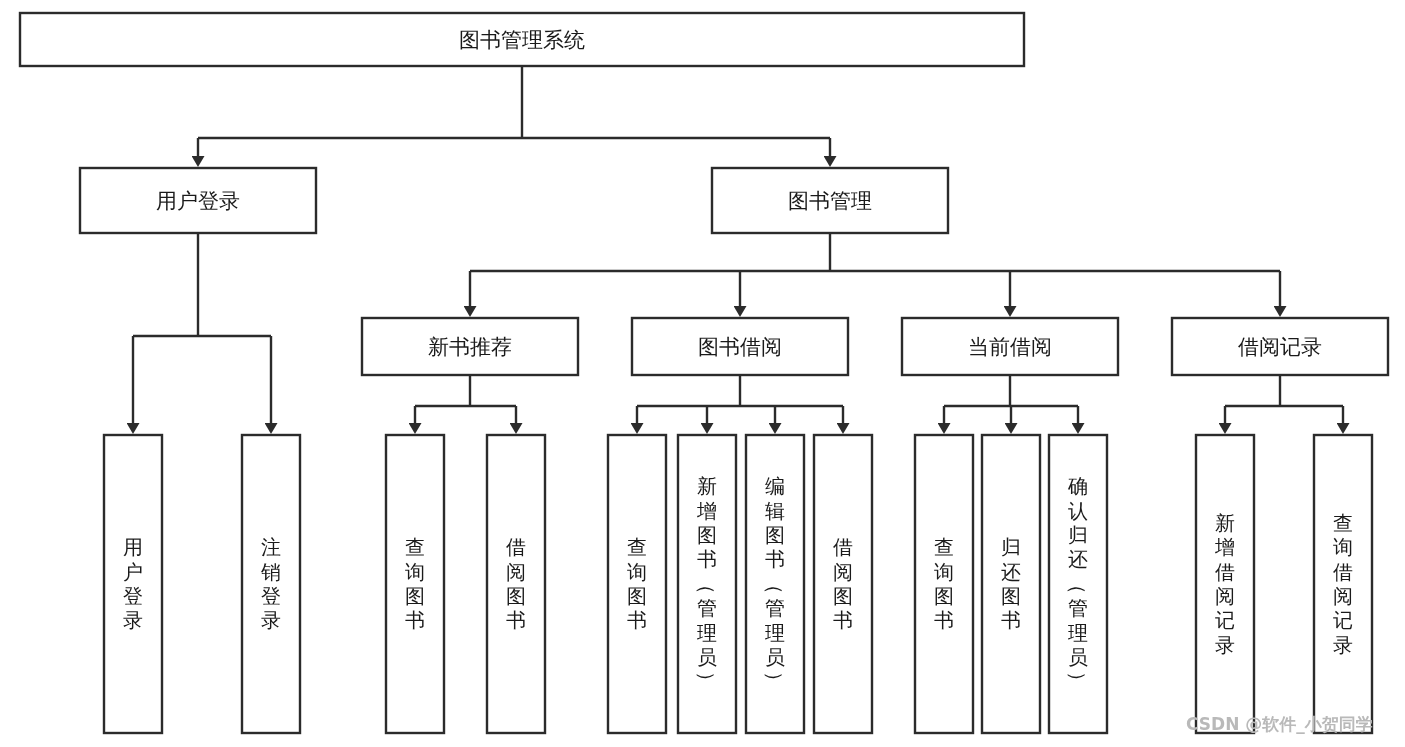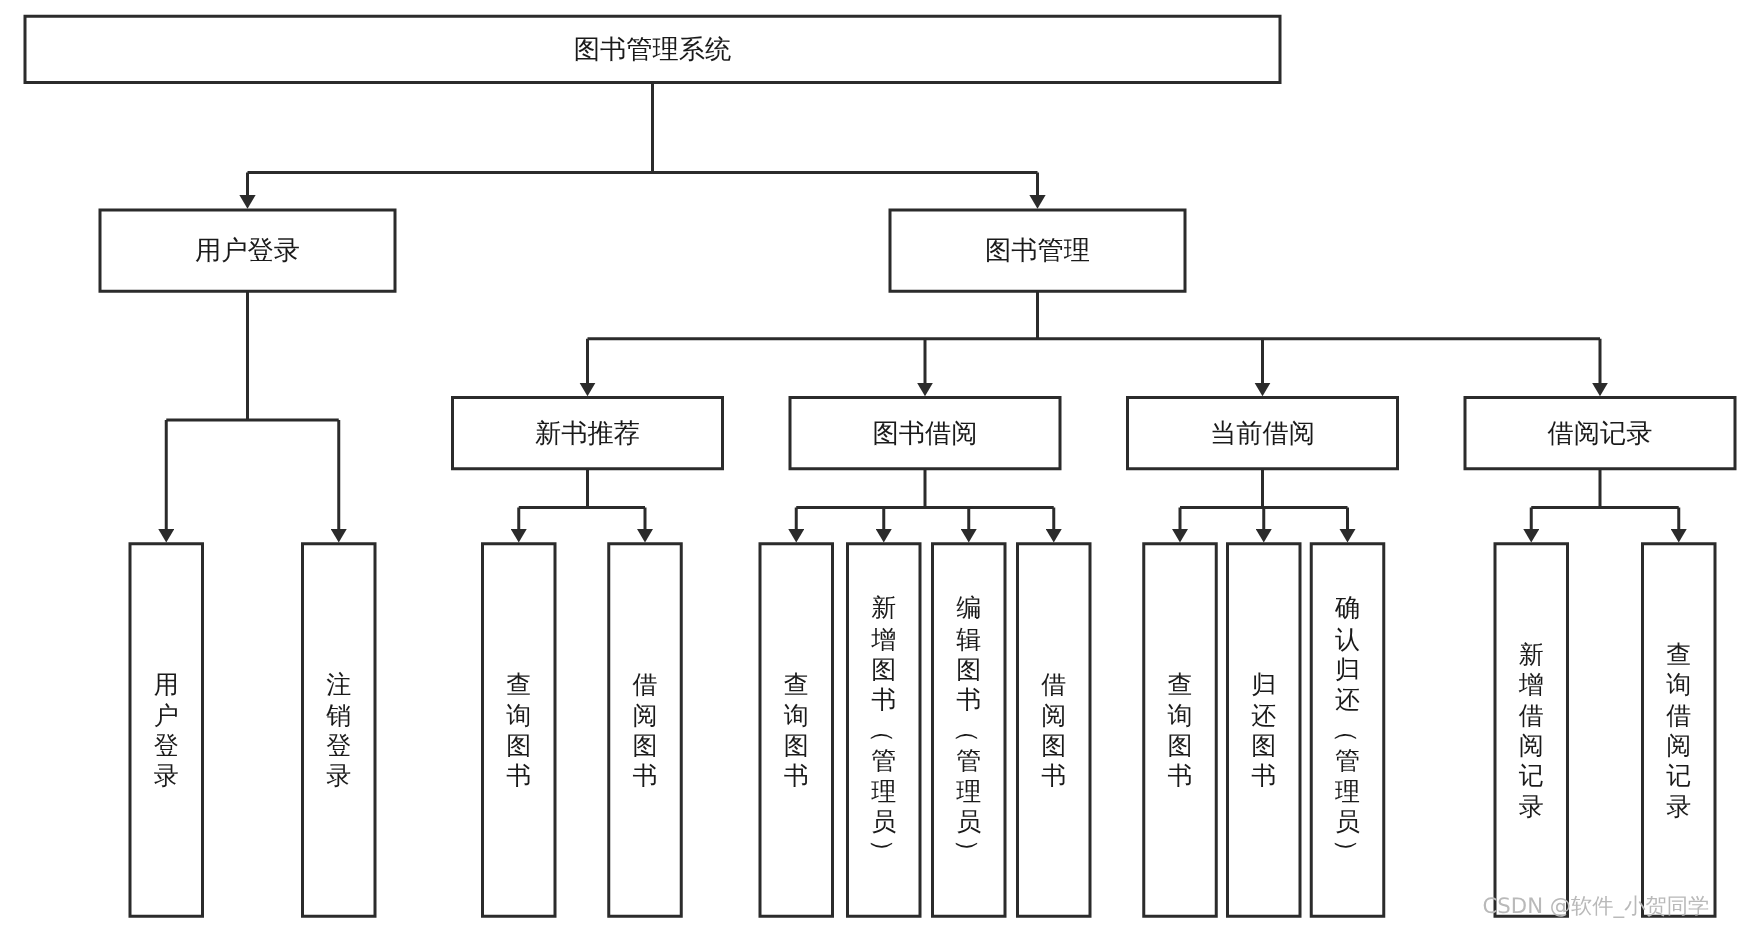--- a/index.html
+++ b/index.html
@@ -65,20 +65,21 @@
     transform: rotate(90deg);
   }
   .watermark {
     position: absolute;
     font-family: "DejaVu Sans", "Liberation Sans", sans-serif;
     font-size: 17px;
     color: #b9b9b9;
     white-space: nowrap;
     left: 1186px;
     top: 713px;
+    font-weight: bold;
   }
 </style>
 </head>
 <body>
 
 <div id="diagram-root">
   <svg id="diagram-svg" width="1405" height="747" viewBox="0 0 1405 747" xmlns="http://www.w3.org/2000/svg">
     <defs>
       <marker id="arrow" markerWidth="11" markerHeight="13" refX="1" refY="6.5" orient="auto" markerUnits="userSpaceOnUse">
         <path d="M0,0 L11,6.5 L0,13 z" class="arrow-head"></path>

